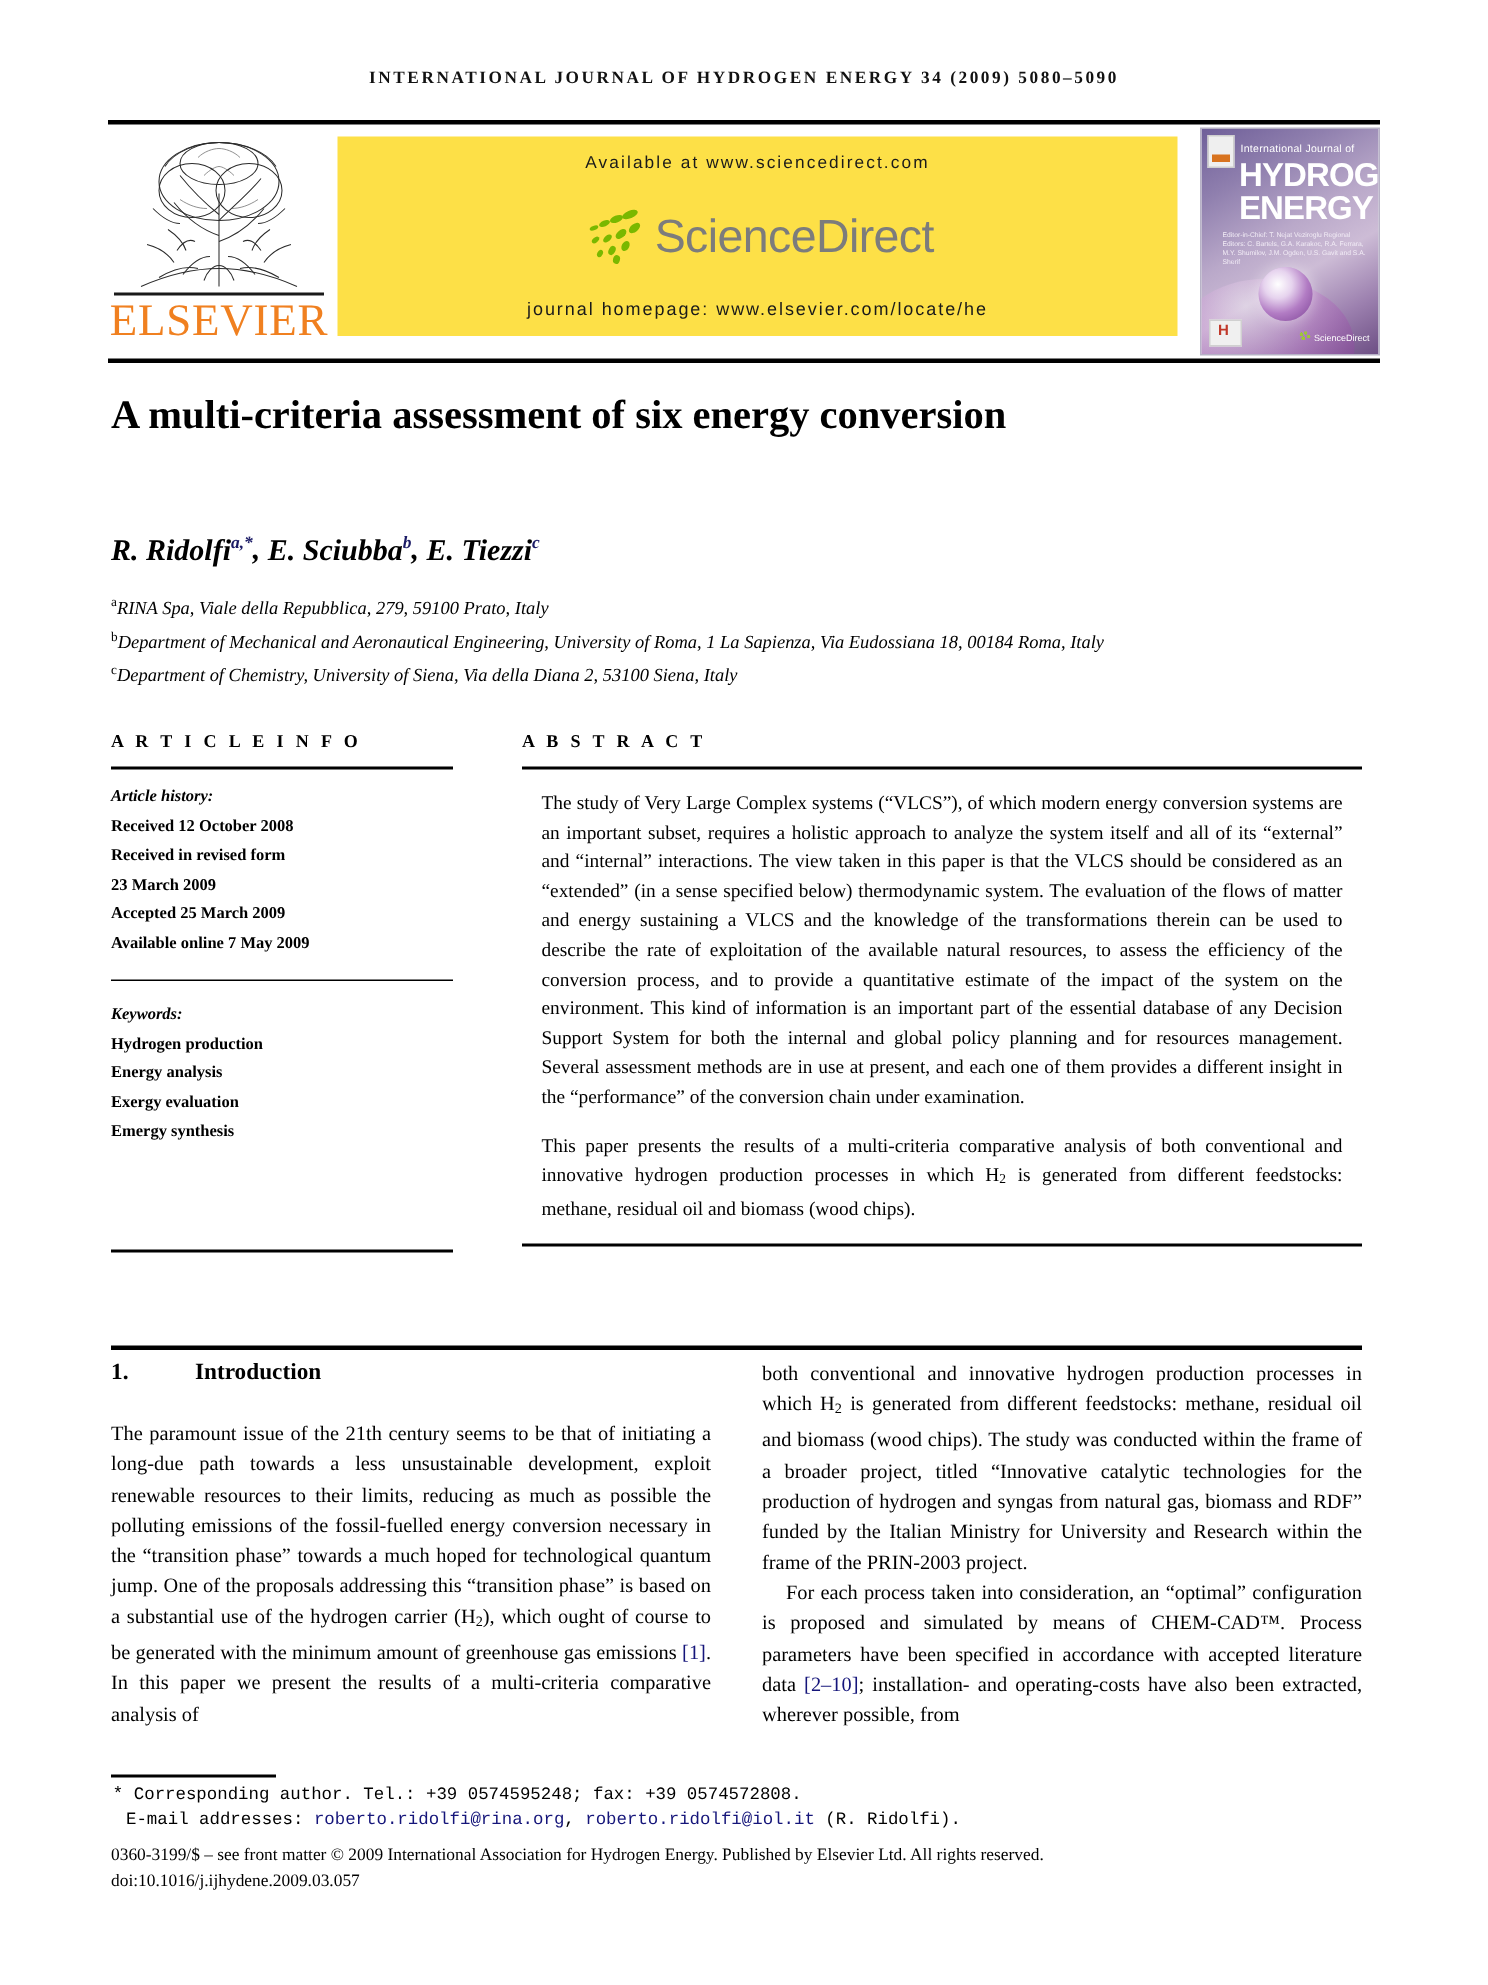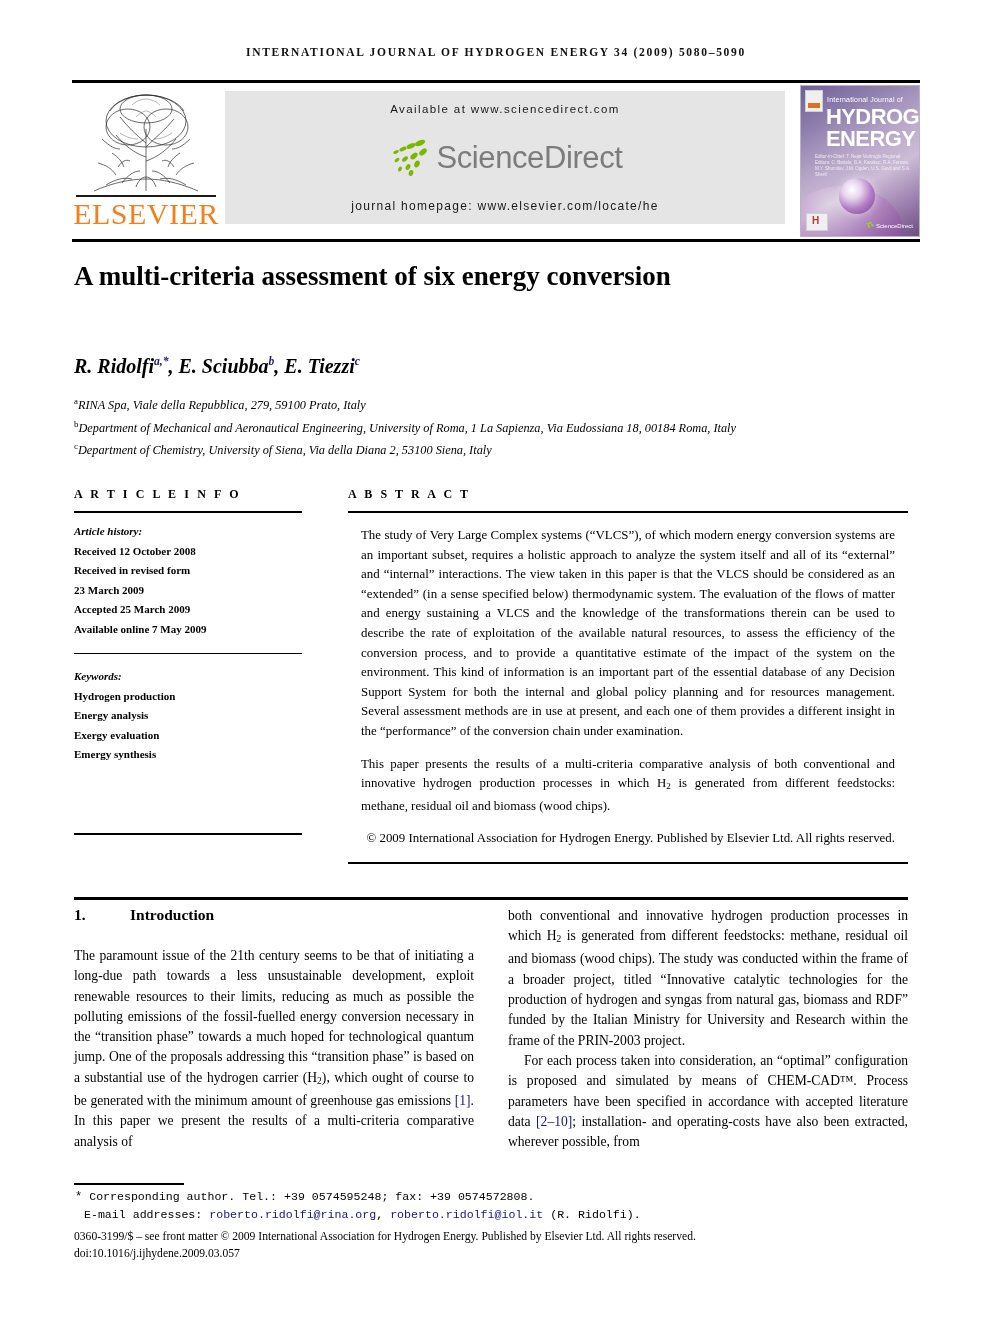--- a/index.html
+++ b/index.html
@@ -78,21 +78,21 @@
     left: 4px; top: 110px;
     width: 140px; height: 2px;
     background: #1a1a1a;
   }
 
   .sd-box {
     position: absolute;
     left: 153px; top: 6px;
     width: 560px;
     height: 133px;
-    background: #e5e5e5;
+    background: #fde047;
   }
   .sd-available {
     position: absolute;
     left: 0; top: 12px;
     width: 560px;
     text-align: center;
     font-family: "Liberation Sans", sans-serif;
     font-size: 11.5px;
     letter-spacing: 1.4px;
     color: #1a1a1a;
@@ -476,21 +476,20 @@
     </div>
     <div class="info-bottom-rule" style="margin-top:68px"></div>
   </div>
 
   <div class="abs-col">
     <div class="sec-head">A B S T R A C T</div>
     <div class="hline"></div>
     <div class="abs-text">
       <p>The study of Very Large Complex systems (“VLCS”), of which modern energy conversion systems are an important subset, requires a holistic approach to analyze the system itself and all of its “external” and “internal” interactions. The view taken in this paper is that the VLCS should be considered as an “extended” (in a sense specified below) thermodynamic system. The evaluation of the flows of matter and energy sustaining a VLCS and the knowledge of the transformations therein can be used to describe the rate of exploitation of the available natural resources, to assess the efficiency of the conversion process, and to provide a quantitative estimate of the impact of the system on the environment. This kind of information is an important part of the essential database of any Decision Support System for both the internal and global policy planning and for resources management. Several assessment methods are in use at present, and each one of them provides a different insight in the “performance” of the conversion chain under examination.</p>
       <p><span>This paper presents the results of a multi-criteria comparative analysis of both conventional and innovative hydrogen production processes in which H</span><sub>2</sub><span> is generated from different feedstocks: methane, residual oil and biomass (wood chips).</span></p>
-      <p class="abs-copy">© 2009 International Association for Hydrogen Energy. Published by Elsevier Ltd. All rights reserved.</p>
     </div>
     <div class="abs-bottom-rule"></div>
   </div>
 
   <div class="body-rule"></div>
 
   <div class="col-left">
     <div class="h1"><span class="num">1.</span><span>Introduction</span></div>
     <div class="body-text">
       <p><span>The paramount issue of the 21th century seems to be that of initiating a long-due path towards a less unsustainable development, exploit renewable resources to their limits, reducing as much as possible the polluting emissions of the fossil-fuelled energy conversion necessary in the “transition phase” towards a much hoped for technological quantum jump. One of the proposals addressing this “transition phase” is based on a substantial use of the hydrogen carrier (H</span><sub>2</sub><span>), which ought of course to be generated with the minimum amount of greenhouse gas emissions </span><span class="ref">[1]</span><span>. In this paper we present the results of a multi-criteria comparative analysis of</span></p>

